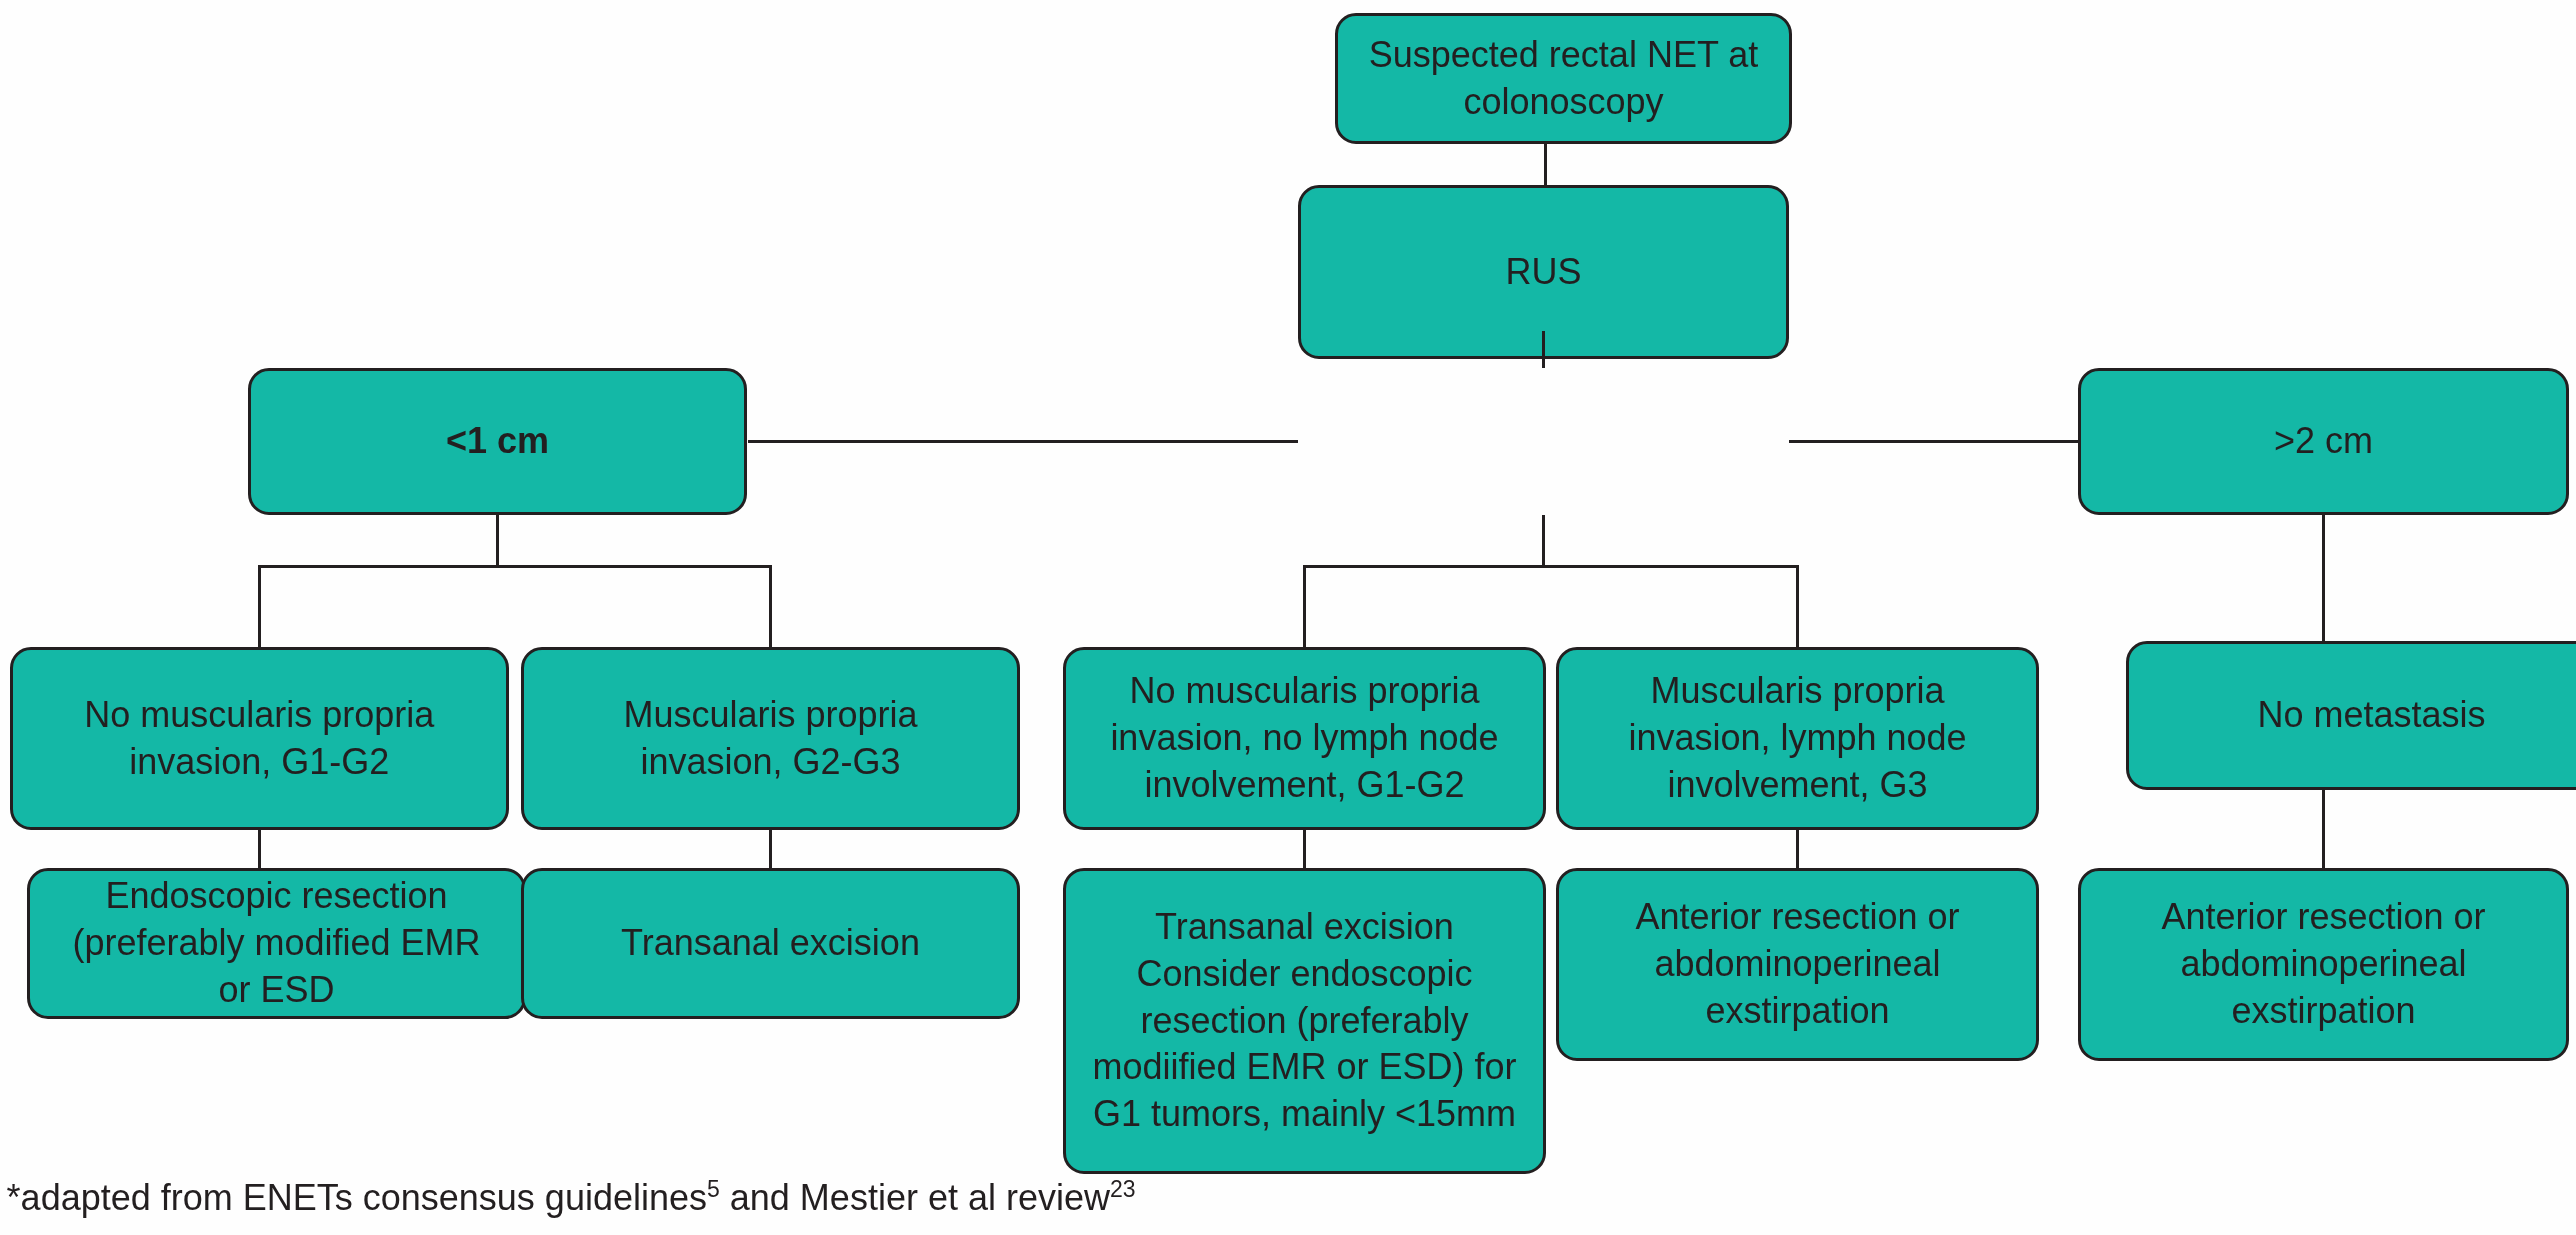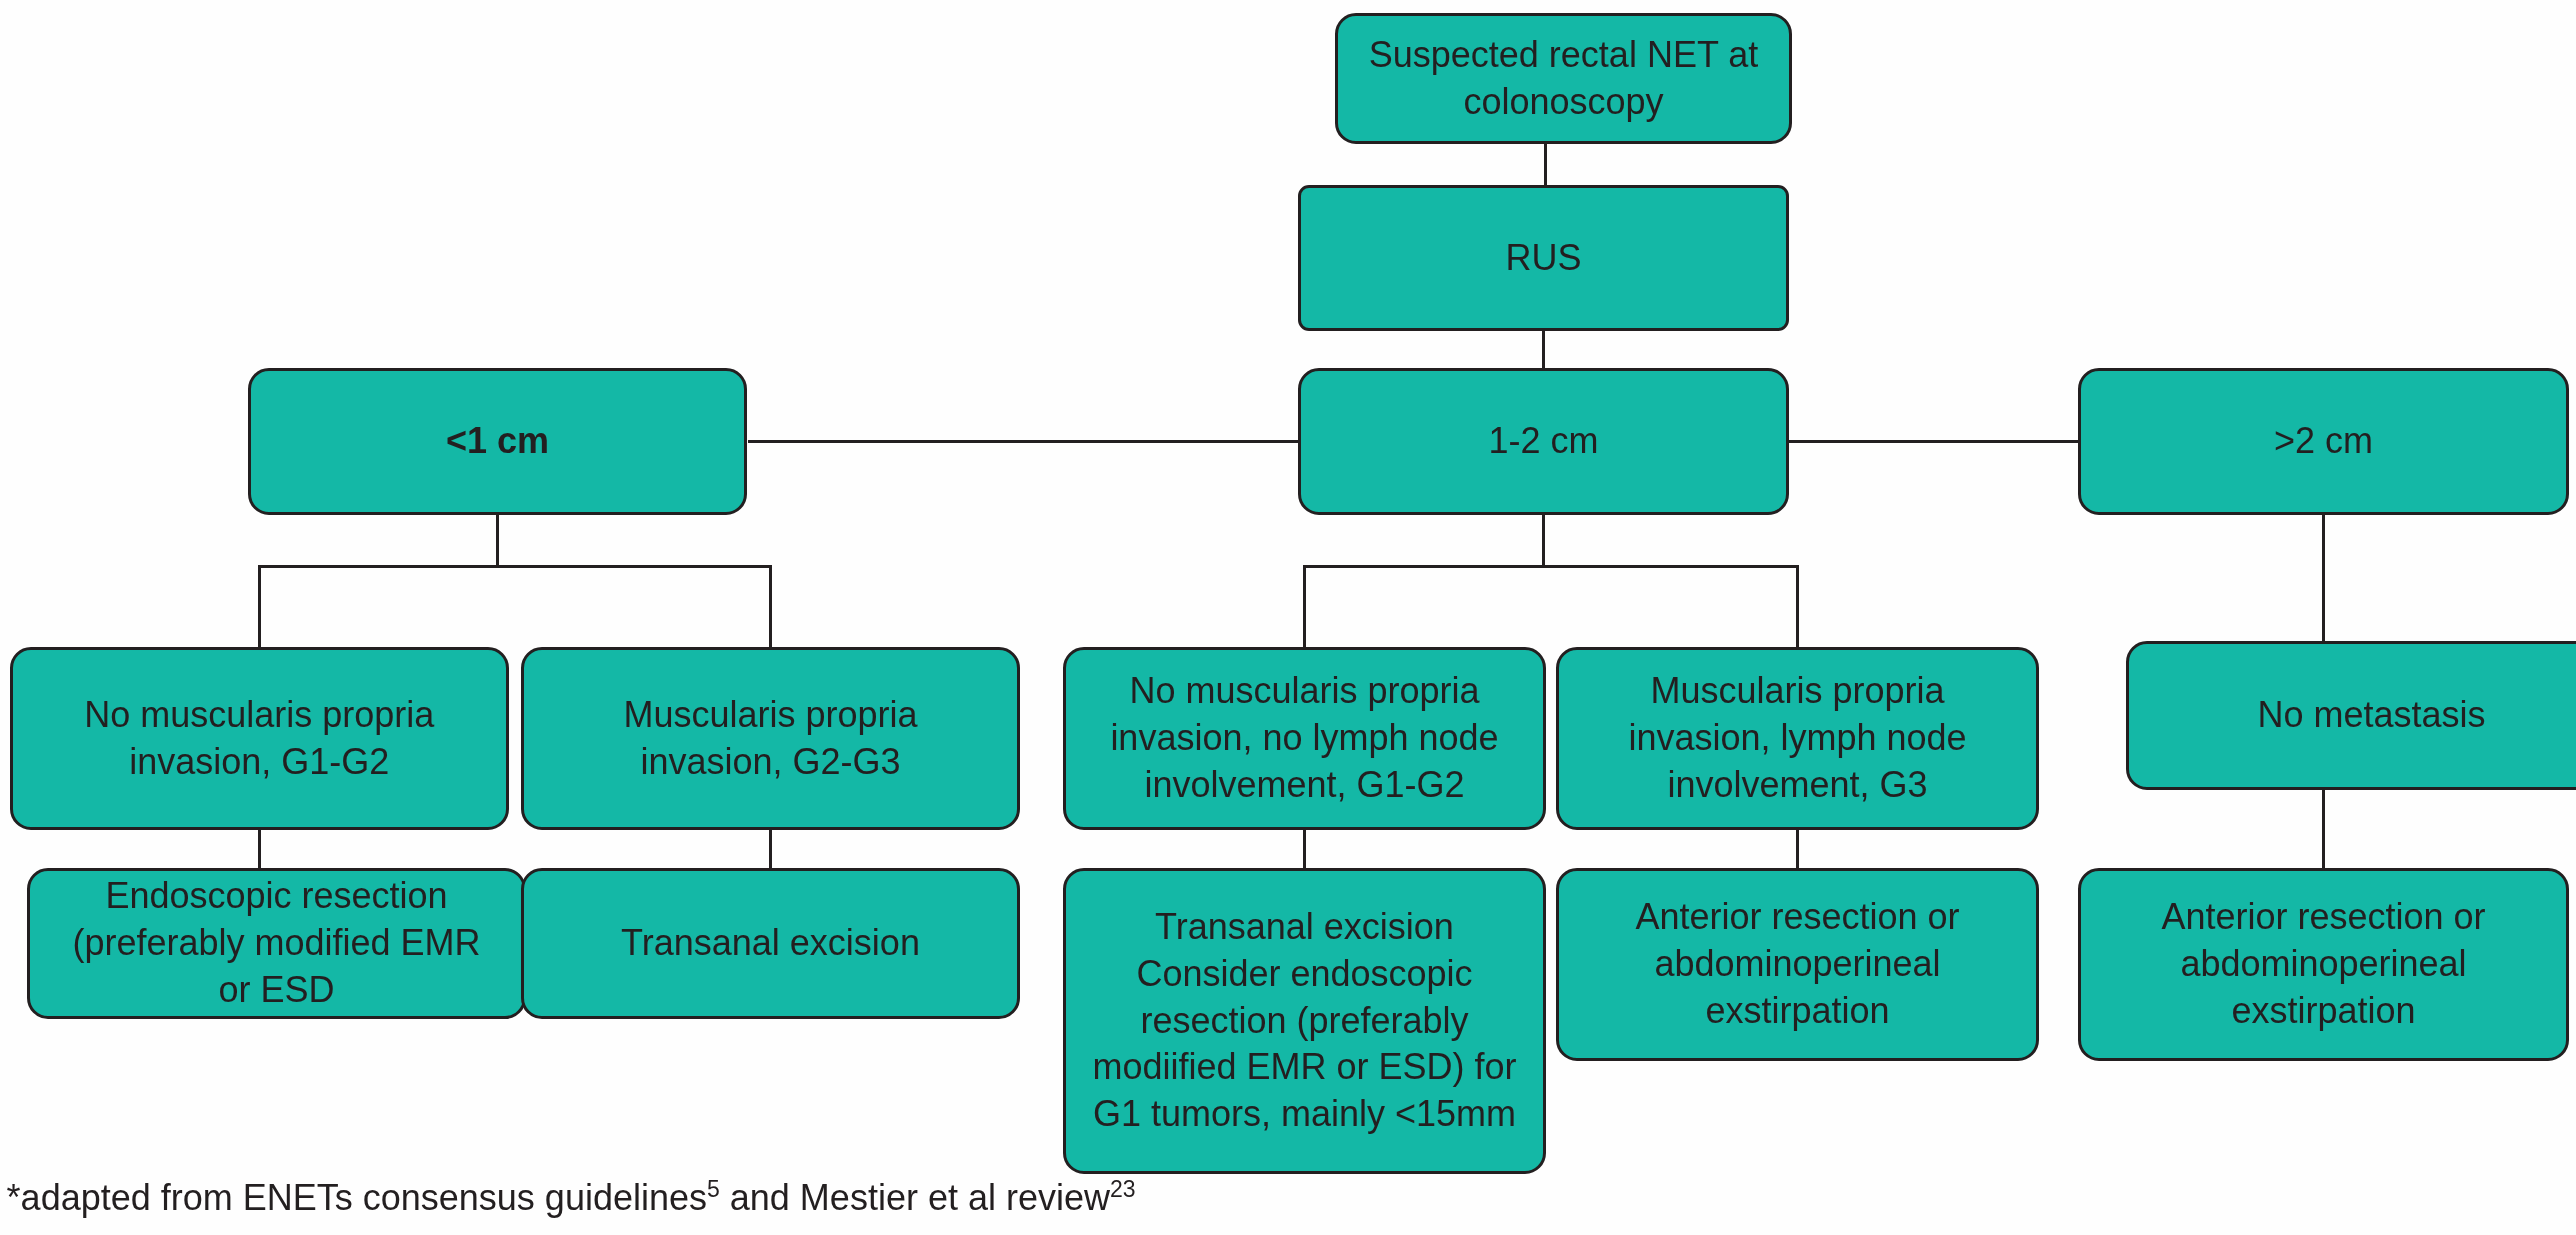--- a/index.html
+++ b/index.html
@@ -41,24 +41,23 @@
   #footnote sup{font-size:23px;line-height:0;vertical-align:super;}
 </style>
 </head>
 <body>
 
 <div id="stage">
 
   <div class="box" style="left:1335px;top:13px;width:457px;height:131px;">Suspected rectal NET at
 colonoscopy</div>
 
-  <div class="box" style="left:1298px;top:185px;width:491px;height:146px;border-radius:11px;">RUS</div>
+  <div class="box" style="left:1298px;top:185px;width:491px;height:174px;">RUS</div>
 
   <div class="box" style="left:248px;top:368px;width:499px;height:147px;font-weight:bold;">&lt;1 cm</div>
-  <div class="box" style="left:1298px;top:368px;width:491px;height:147px;">1-2 cm</div>
   <div class="box" style="left:2078px;top:368px;width:491px;height:147px;">&gt;2 cm</div>
 
   <div class="box" style="left:9.8px;top:647px;width:499px;height:183px;">No muscularis propria
 invasion, G1-G2</div>
   <div class="box" style="left:521px;top:647px;width:499px;height:183px;">Muscularis propria
 invasion, G2-G3</div>
   <div class="box" style="left:1063px;top:647px;width:483px;height:183px;">No muscularis propria
 invasion, no lymph node
 involvement, G1-G2</div>
   <div class="box" style="left:1556px;top:647px;width:483px;height:183px;">Muscularis propria

